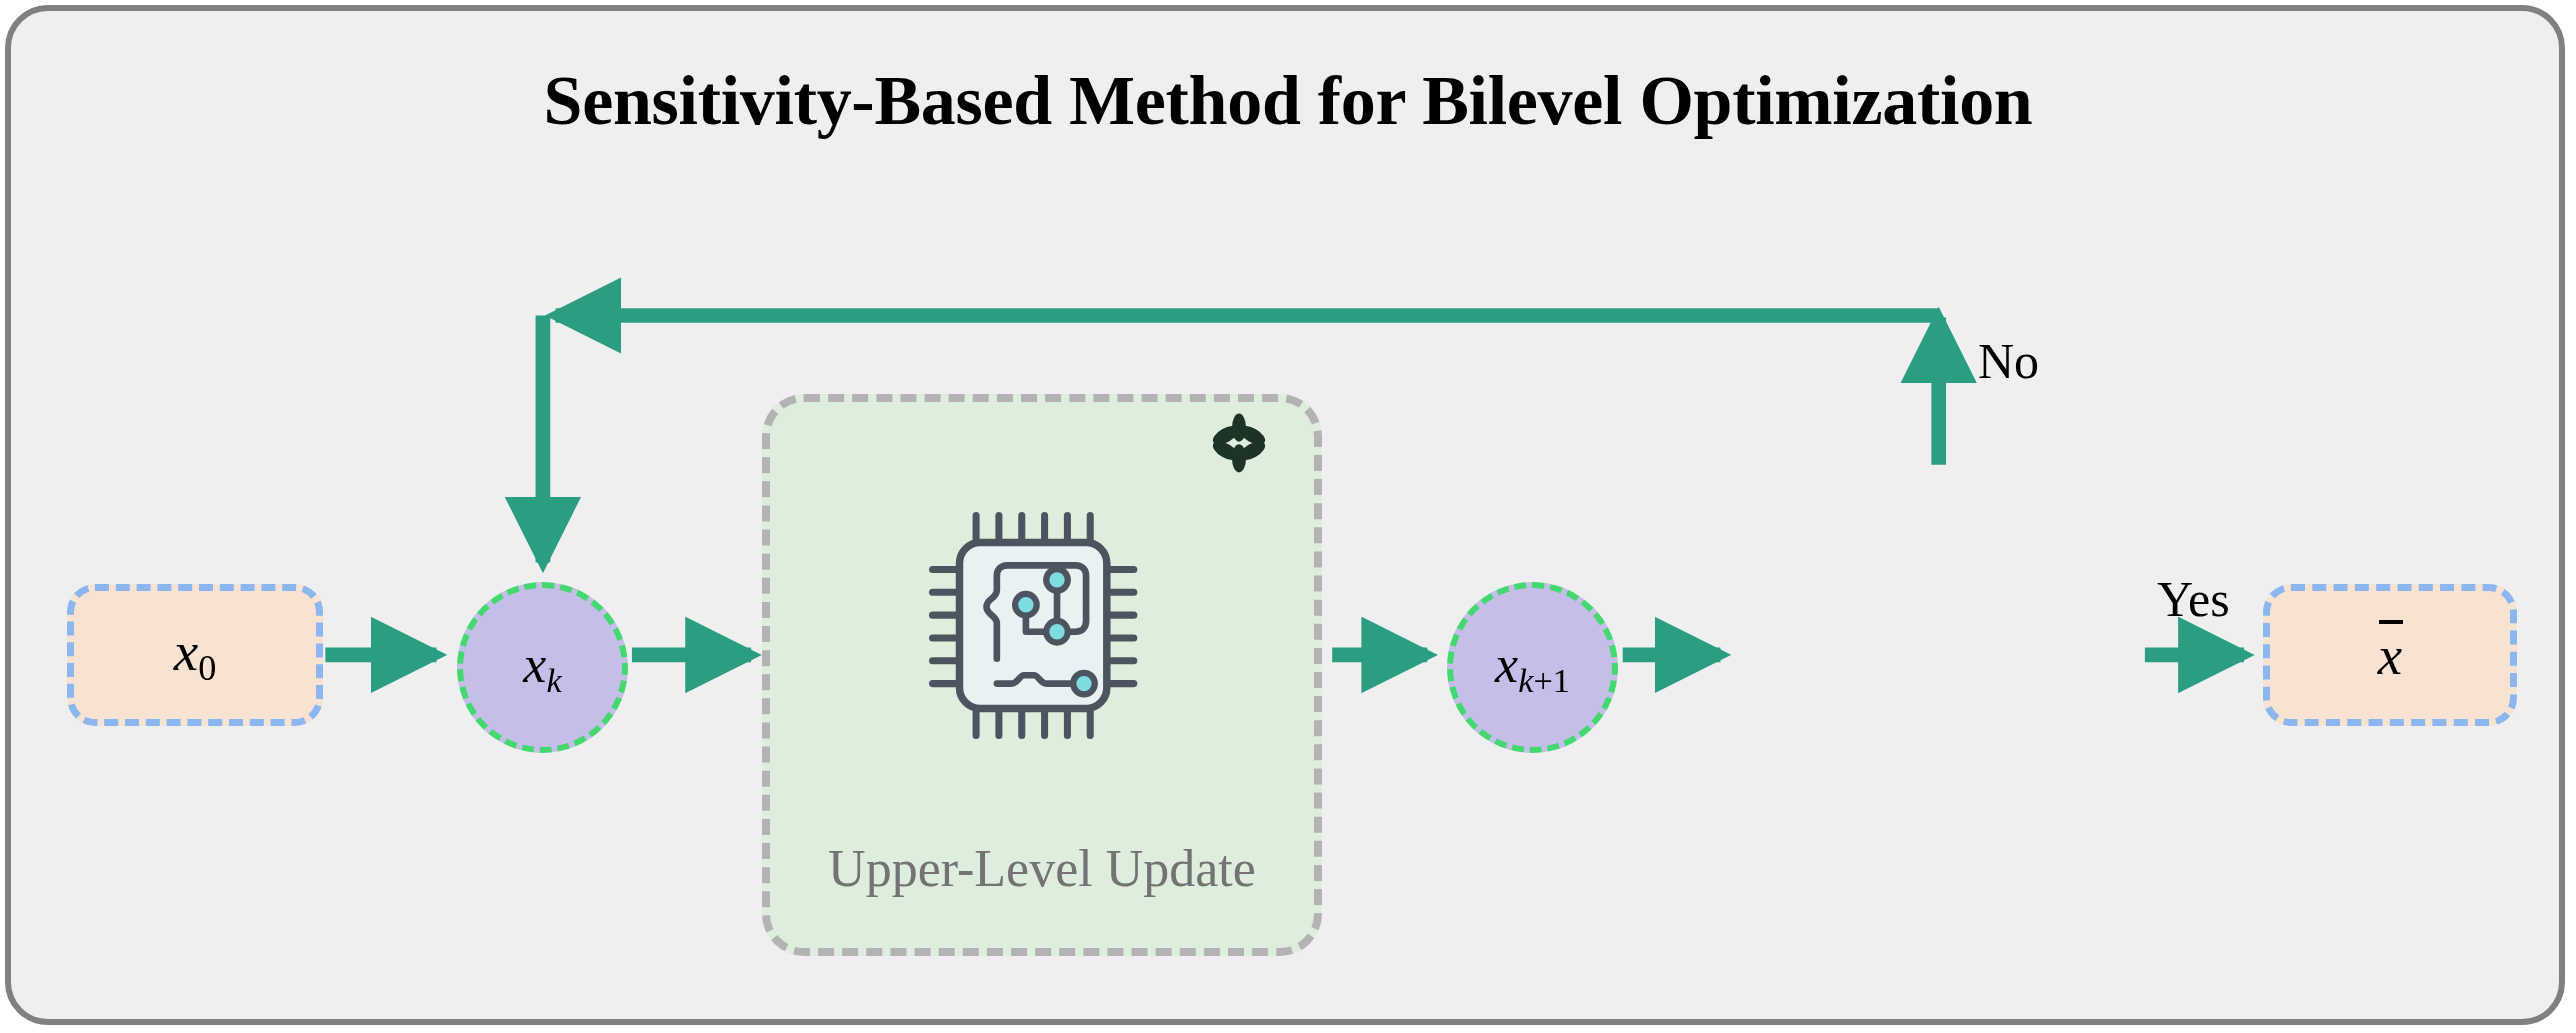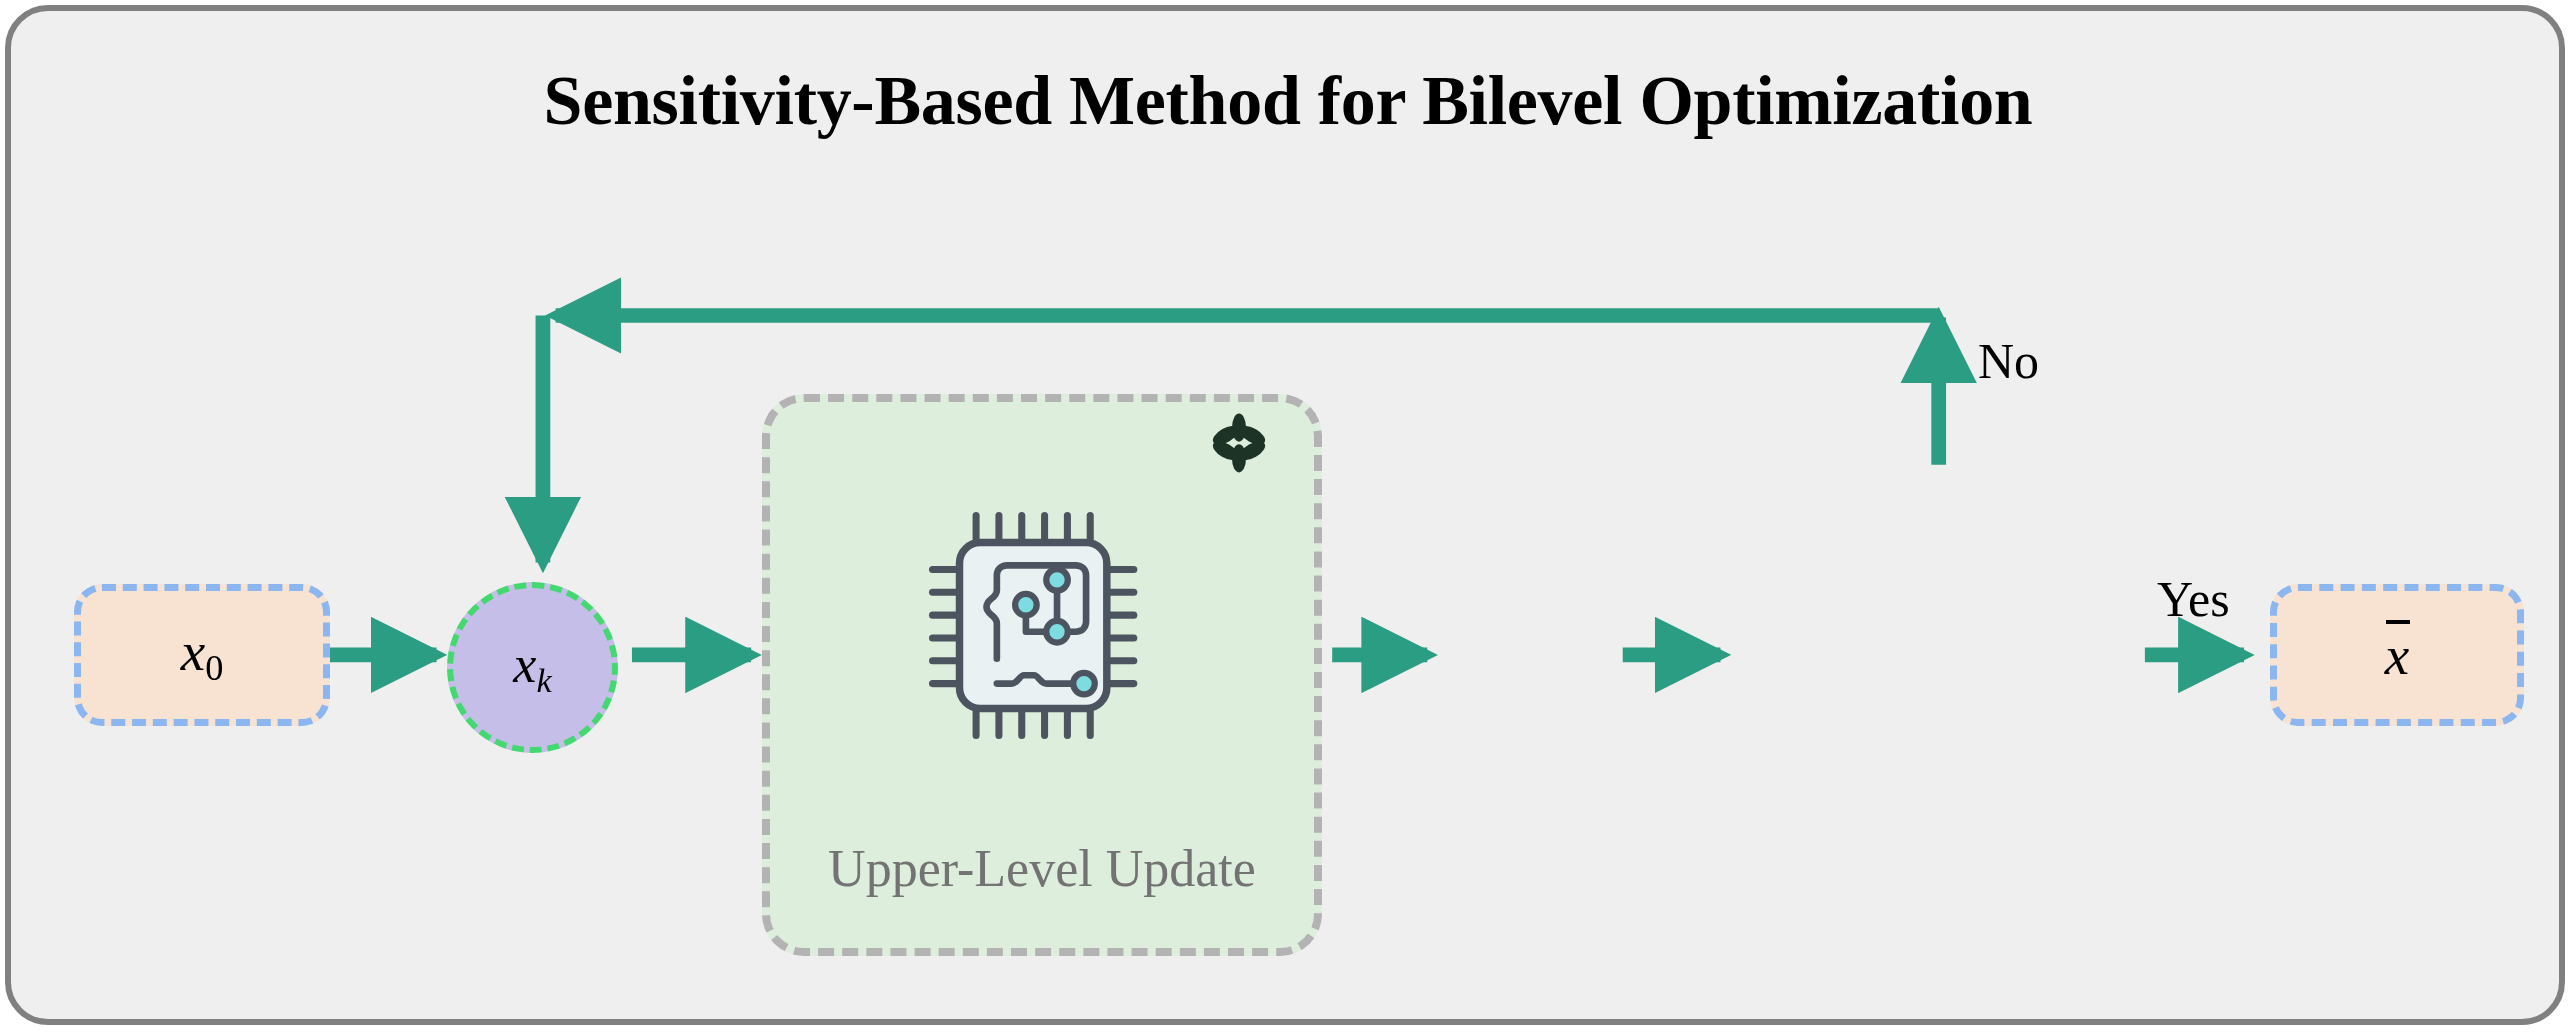--- a/index.html
+++ b/index.html
@@ -68,33 +68,32 @@
     justify-content: center;
     color: #000;
   }
 
   
   .term-box {
     background: #F8E3D2;
     border: 7.4px dashed #8CB6F0;
     border-radius: 28px;
     font-size: 55px;
-    margin-left: 7px;
   }
   #node-x0   { left: 67px;  top: 584px; width: 256px;  height: 142px; }
   #node-xbar { left: 2263px; top: 584px; width: 254px;  height: 142px; }
 
   
   .state-circle {
     background: #C5BEE8;
     border: 6.7px dashed #44D870;
     border-radius: 50%;
     font-size: 52px;
   }
-  #node-xk   { left: 447px;  top: 582px; width: 171px; height: 171px; text-align: center; }
+  #node-xk   { left: 457px;  top: 582px; width: 171px; height: 171px; text-align: center; }
   #node-xk1  { left: 1447px; top: 582px; width: 171px; height: 171px; }
 
   
   #node-update {
     left: 762px;
     top: 394px;
     width: 560px;
     height: 562px;
     background: #DEEEDD;
     border: 8.7px dashed #B3B3B3;
@@ -290,20 +289,23 @@
           <circle cx="67" cy="38" r="5.2"></circle>
           <circle cx="67" cy="63" r="5.2"></circle>
           <circle cx="80" cy="88" r="5.2"></circle>
         </g>
       </svg>
     </div>
 
     <div id="update-label">Upper-Level Update</div>
   </div>
 
+  <div class="node state-circle" id="node-xk1">
+    <span><span class="mi">x</span><span class="sub">k</span><span class="subn">+1</span></span>
+  </div>
 
 
   <div class="node term-box" id="node-xbar">
     <span><span class="mi ovl">x</span></span>
   </div>
 
   <div class="edge-label" id="label-no">No</div>
   <div class="edge-label" id="label-yes">Yes</div>
 
 </div>

